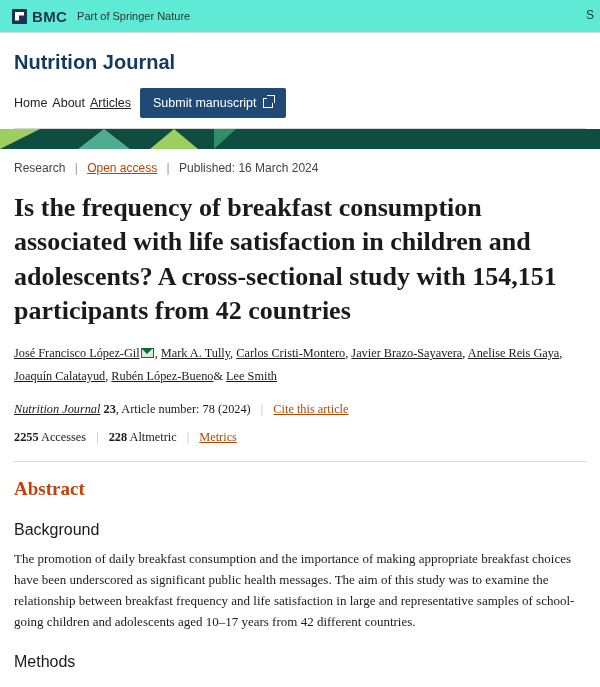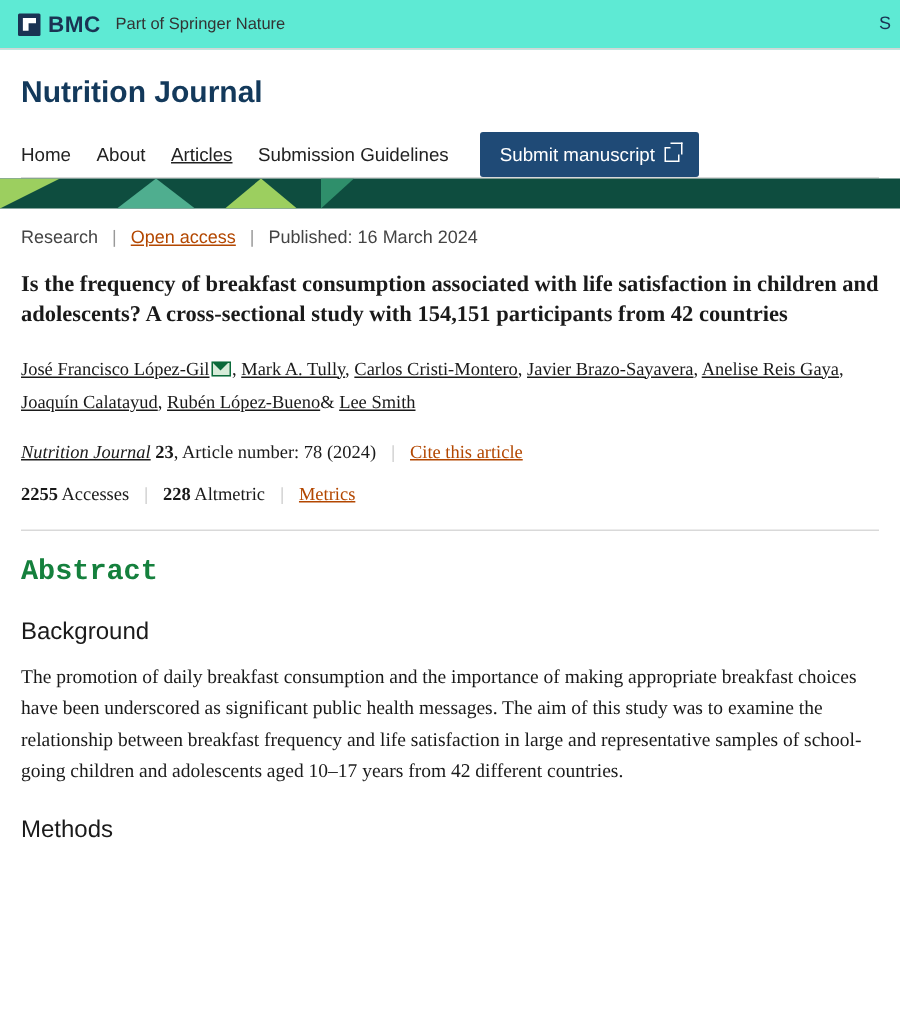--- a/index.html
+++ b/index.html
@@ -74,21 +74,22 @@
   .journal-title {
     font-size: 20px;
     font-weight: bold;
     color: #13395b;
     font-family: "Liberation Sans", sans-serif;
     margin: 4px 0 14px 0;
   }
   .nav-row {
     display: flex;
     align-items: center;
-    gap: 17px;
+    gap: 5px;
+    padding-bottom: 10px;
     border-bottom: 1px solid #d9d9d9;
   }
   .nav-item {
     font-size: 12.5px;
     color: #222222;
     text-decoration: none;
     white-space: nowrap;
   }
   .nav-item.active {
     text-decoration: underline;
@@ -175,21 +176,21 @@
   }
   .meta-line .sep {
     color: #999999;
     margin: 0 6px;
   }
   .meta-link {
     color: #b34700;
     text-decoration: underline;
   }
   .article-title {
-    font-size: 15px;
+    font-size: 26px;
     line-height: 1.32;
     font-weight: bold;
     color: #1a1a1a;
     margin: 10px 0 14px 0;
     font-family: "Liberation Serif", serif;
   }
   .authors {
     font-size: 12.3px;
     line-height: 1.85;
     color: #1a1a1a;
@@ -262,22 +263,22 @@
   hr.rule {
     border: none;
     border-top: 1px solid #d9d9d9;
     margin: 16px 0 0 0;
   }
 
   .abstract-h {
     font-size: 19px;
     font-weight: bold;
     margin: 16px 0 12px 0;
-    color: #15803d;
-    font-family: Liberation Mono, monospace;
+    color: #c2410c;
+    font-family: Liberation Serif, serif;
   }
   .sec-h {
     font-size: 16px;
     margin: 21px 0 9px 0;
     color: #1a1a1a;
     font-family: "Liberation Sans", sans-serif;
     font-weight: normal;
   }
   .para {
     font-size: 13px;
@@ -298,21 +299,20 @@
   <span class="springer-txt">Part of Springer Nature</span>
   <span class="bmc-right">S</span>
 </div>
 
 <div class="journal-head">
   <div class="journal-title">Nutrition Journal</div>
   <div class="nav-row">
     <a class="nav-item" href="#">Home</a>
     <a class="nav-item" href="#">About</a>
     <a class="nav-item active" href="#">Articles</a>
-    <a class="nav-item" href="#">Submission Guidelines</a>
     <button class="submit-btn">
       <span>Submit manuscript</span>
       <span class="ext-ico"></span>
     </button>
   </div>
 </div>
 
 <div class="deco-band">
   <span class="tri tri1"></span>
   <span class="tri tri2"></span>

